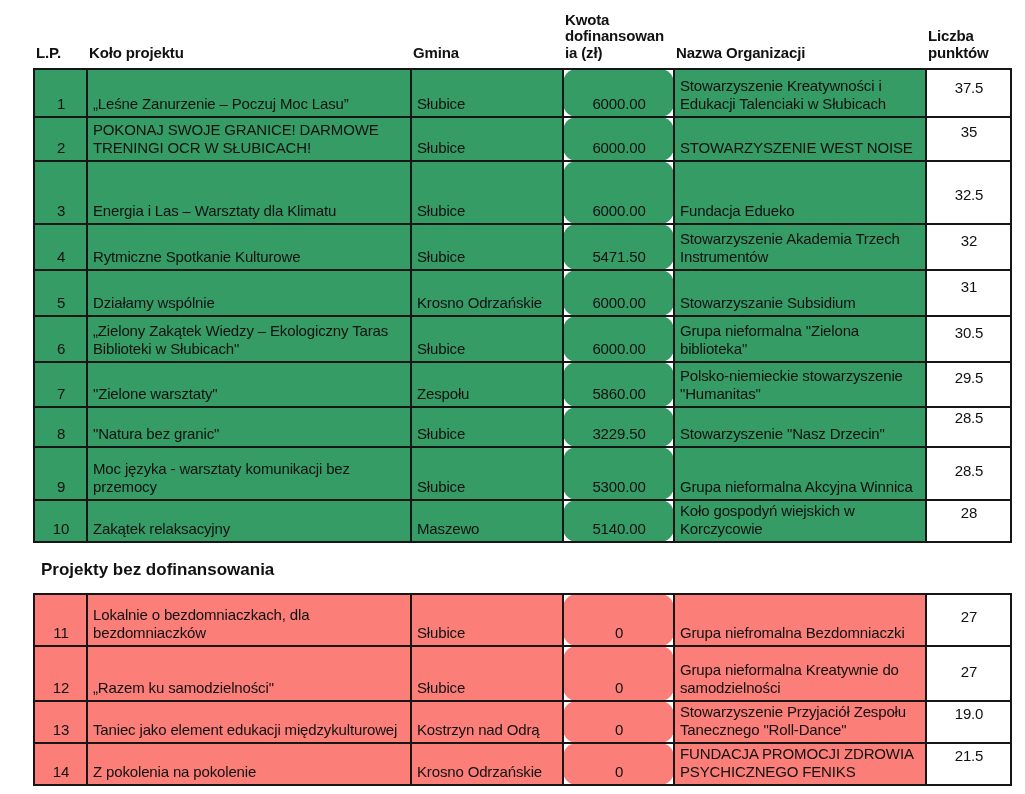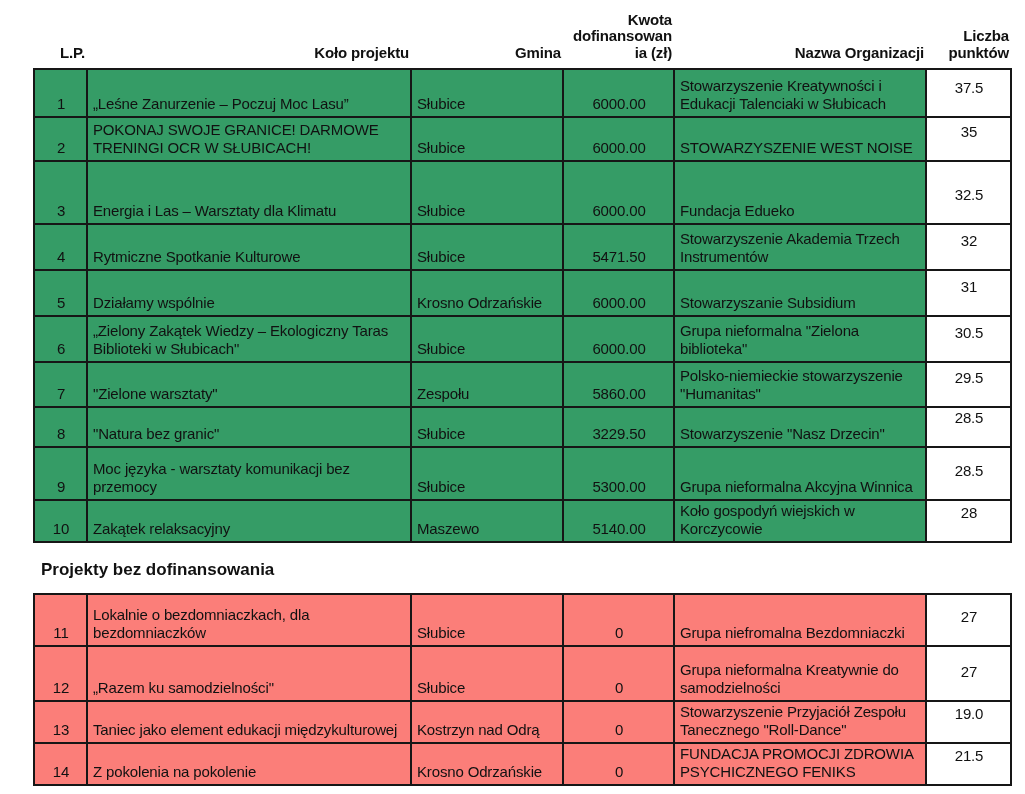--- a/index.html
+++ b/index.html
@@ -24,21 +24,21 @@
   col.c-kwota{width:111px;}
   col.c-nazwa{width:252px;}
   col.c-pkt{width:85px;}
 
   thead th{
     border:none;
     background:#fff;
     font-weight:bold;
     font-size:15px;
     line-height:1.12;
-    text-align:right;
+    text-align:left;
     vertical-align:bottom;
     padding:0 2px 6px 2px;
     height:60px;
     white-space:pre-line;
   }
 
   tbody td{
     border:2px solid var(--border,#161616);
     vertical-align:bottom;
     font-size:15px;
@@ -47,21 +47,21 @@
     overflow:hidden;
   }
   tr.funded td{background:var(--funded-row,#359c66);}
   tr.unfunded td{background:var(--unfunded-row,#fb7e79);}
   tbody td.points{
     background:var(--points-cell-bg,#ffffff) !important;
     text-align:center;
     padding-bottom:19px;
   }
   td.col-lp{text-align:center;}
-  td.col-kwota{text-align:center;}
+  td.col-kwota{text-align:center;border-radius:14px;}
   td.col-title,td.col-gmina,td.col-nazwa{text-align:left;}
 
   
   #funded-table tbody tr:nth-child(1){height:48px;}
   #funded-table tbody tr:nth-child(2){height:44px;}
   #funded-table tbody tr:nth-child(3){height:63px;}
   #funded-table tbody tr:nth-child(4){height:46px;}
   #funded-table tbody tr:nth-child(5){height:46px;}
   #funded-table tbody tr:nth-child(6){height:46px;}
   #funded-table tbody tr:nth-child(7){height:45px;}

